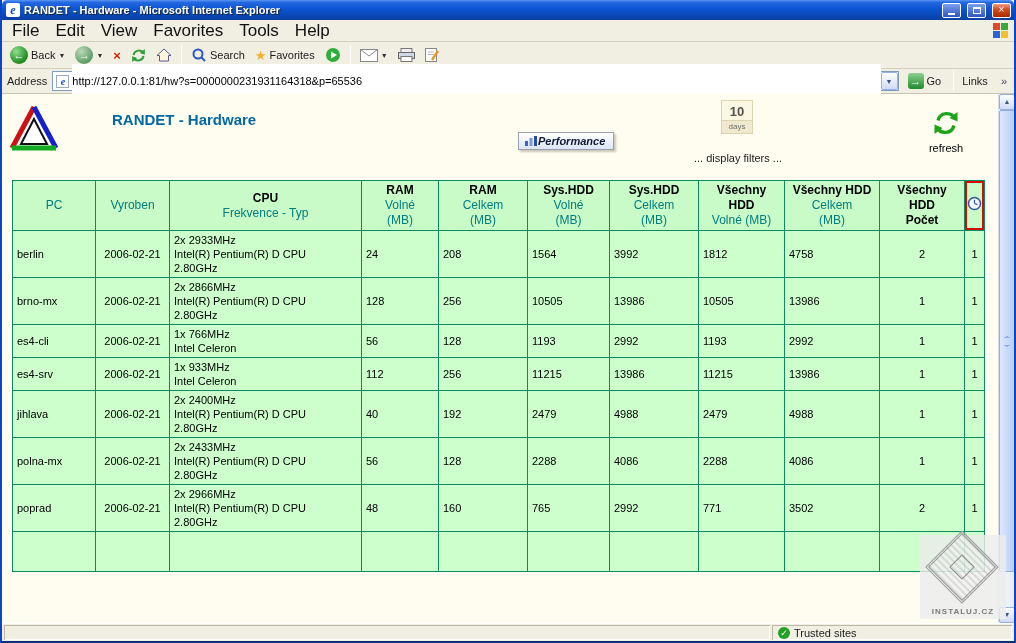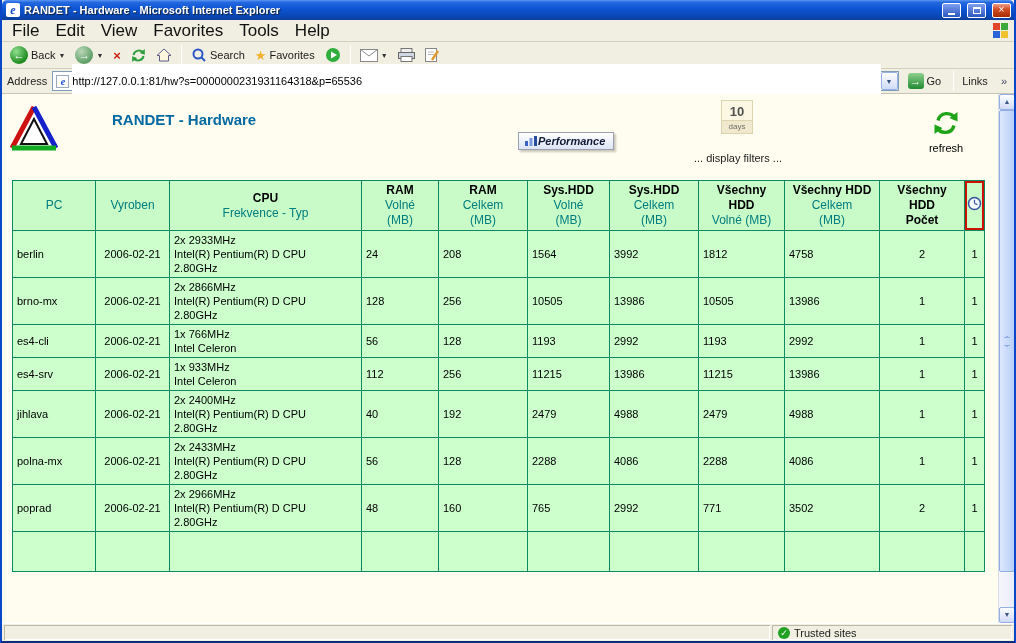--- a/index.html
+++ b/index.html
@@ -498,14 +498,19 @@
   </div>
 
   <div class="statusbar">
     <span class="spane main"></span>
     <span class="spane zone">
       <span class="chk">✓</span>
       <span>Trusted sites</span>
     </span>
   </div>
 
+  <div class="watermark">
+    <span class="wm-d1"></span>
+    <span class="wm-d2"></span>
+    <span class="wm-txt">INSTALUJ.CZ</span>
+  </div>
 
 </div>
 
 </body></html>

